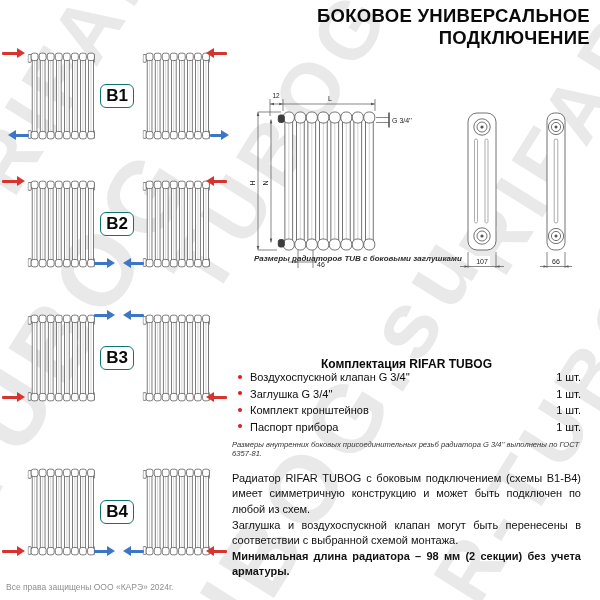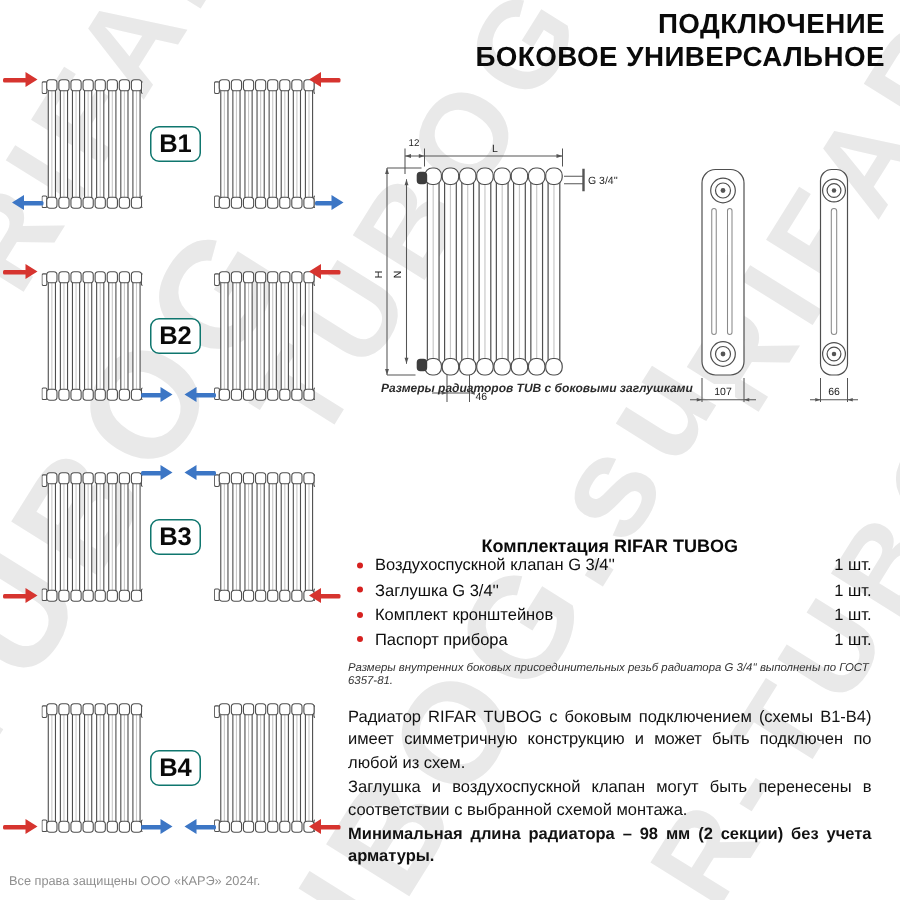--- a/index.html
+++ b/index.html
@@ -101,22 +101,22 @@
           <rect x="53.2" y="86.5" width="7.4" height="8" rx="2.3" class="w"></rect>
           <rect x="63.05" y="7.5" width="5.2" height="81" class="w"></rect>
           <line x1="65.65" y1="9.5" x2="65.65" y2="86.5" class="thin"></line>
           <rect x="61.95" y="1.5" width="7.4" height="8" rx="2.3" class="w"></rect>
           <rect x="61.95" y="86.5" width="7.4" height="8" rx="2.3" class="w"></rect>
         </symbol>
       </defs>
   </svg>
 
   <div id="title">
+    <div>БОКОВОЕ УНИВЕРСАЛЬНОЕ</div>
     <div>ПОДКЛЮЧЕНИЕ</div>
-    <div>БОКОВОЕ УНИВЕРСАЛЬНОЕ</div>
   </div>
 
   <div class="srow" style="top:48px">
     <svg class="rad radL" viewBox="-3 0 76 96">
         <use href="#rad-sym"></use>
       </svg>
     <svg class="rad radR" viewBox="-3 0 76 96">
         <use href="#rad-sym"></use>
       </svg>
     <div class="slabel">B1</div>

